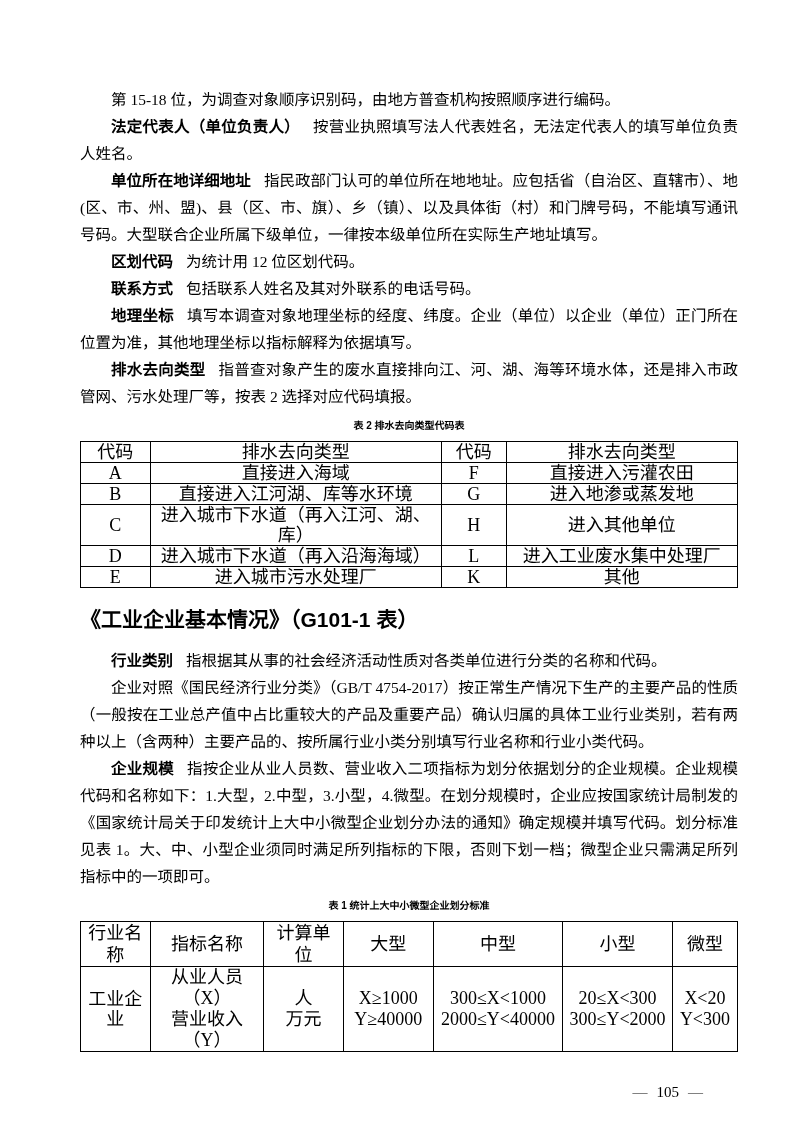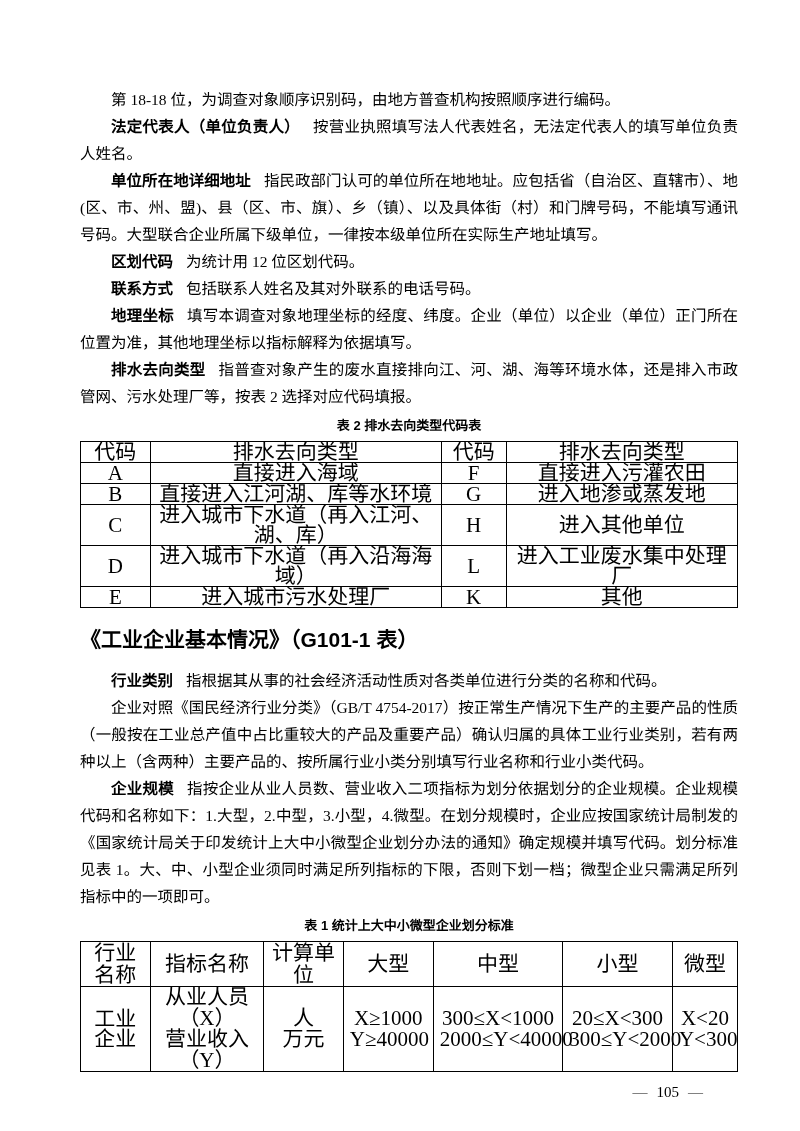--- a/index.html
+++ b/index.html
@@ -12,24 +12,24 @@
   .par{
     margin:0;font-size:15.5px;line-height:27px;
     text-align:justify;text-indent:2em;
   }
   .lead{
     font-family:"Liberation Sans","DejaVu Sans",sans-serif;
     font-weight:bold;margin-right:13px;
   }
   .table-title{
     font-family:"Liberation Sans","DejaVu Sans",sans-serif;
-    font-weight:bold;font-size:13px;text-align:center;
+    font-weight:bold;font-size:10px;text-align:center;
     line-height:24px;margin:4px 0 3px;
   }
-  table{width:100%;border-collapse:collapse;table-layout:fixed;font-size:21px;}
+  table{width:100%;border-collapse:collapse;table-layout:fixed;font-size:18px;}
   th,td{border:1px solid #000;padding:0 6px;line-height:20px;font-weight:normal;}
   .c{text-align:center;}
   .l{text-align:center;}
   .section-title{
     font-family:"Liberation Sans","DejaVu Sans",sans-serif;
     font-size:21px;font-weight:bold;text-align:left;
     margin:17px 0 13px;line-height:29px;
   }
   .t1 th{line-height:22px;}
   .t1 .two-line div{line-height:21px;text-align:center;}
@@ -37,21 +37,21 @@
     position:absolute;top:1084px;right:88px;font-size:15px;
     font-family:"Liberation Serif","DejaVu Serif",serif;
   }
   .footer .dash{color:#555;margin:0 9px;}
 </style>
 </head>
 <body>
 
 <div class="content">
 
-  <p class="par"><span>第 18-18 位，为调查对象顺序识别码，由地方普查机构按照顺序进行编码。</span></p>
+  <p class="par"><span>第 15-18 位，为调查对象顺序识别码，由地方普查机构按照顺序进行编码。</span></p>
 
 
   <p class="par"><b class="lead">法定代表人（单位负责人）</b><span>按营业执照填写法人代表姓名，无法定代表人的填写单位负责人姓名。</span></p>
 
   <p class="par"><b class="lead">单位所在地详细地址</b><span>指民政部门认可的单位所在地地址。应包括省（自治区、直辖市）、地(区、市、州、盟)、县（区、市、旗）、乡（镇）、以及具体街（村）和门牌号码，不能填写通讯号码。大型联合企业所属下级单位，一律按本级单位所在实际生产地址填写。</span></p>
 
   <p class="par"><b class="lead">区划代码</b><span>为统计用 12 位区划代码。</span></p>
 
   <p class="par"><b class="lead">联系方式</b><span>包括联系人姓名及其对外联系的电话号码。</span></p>
 

